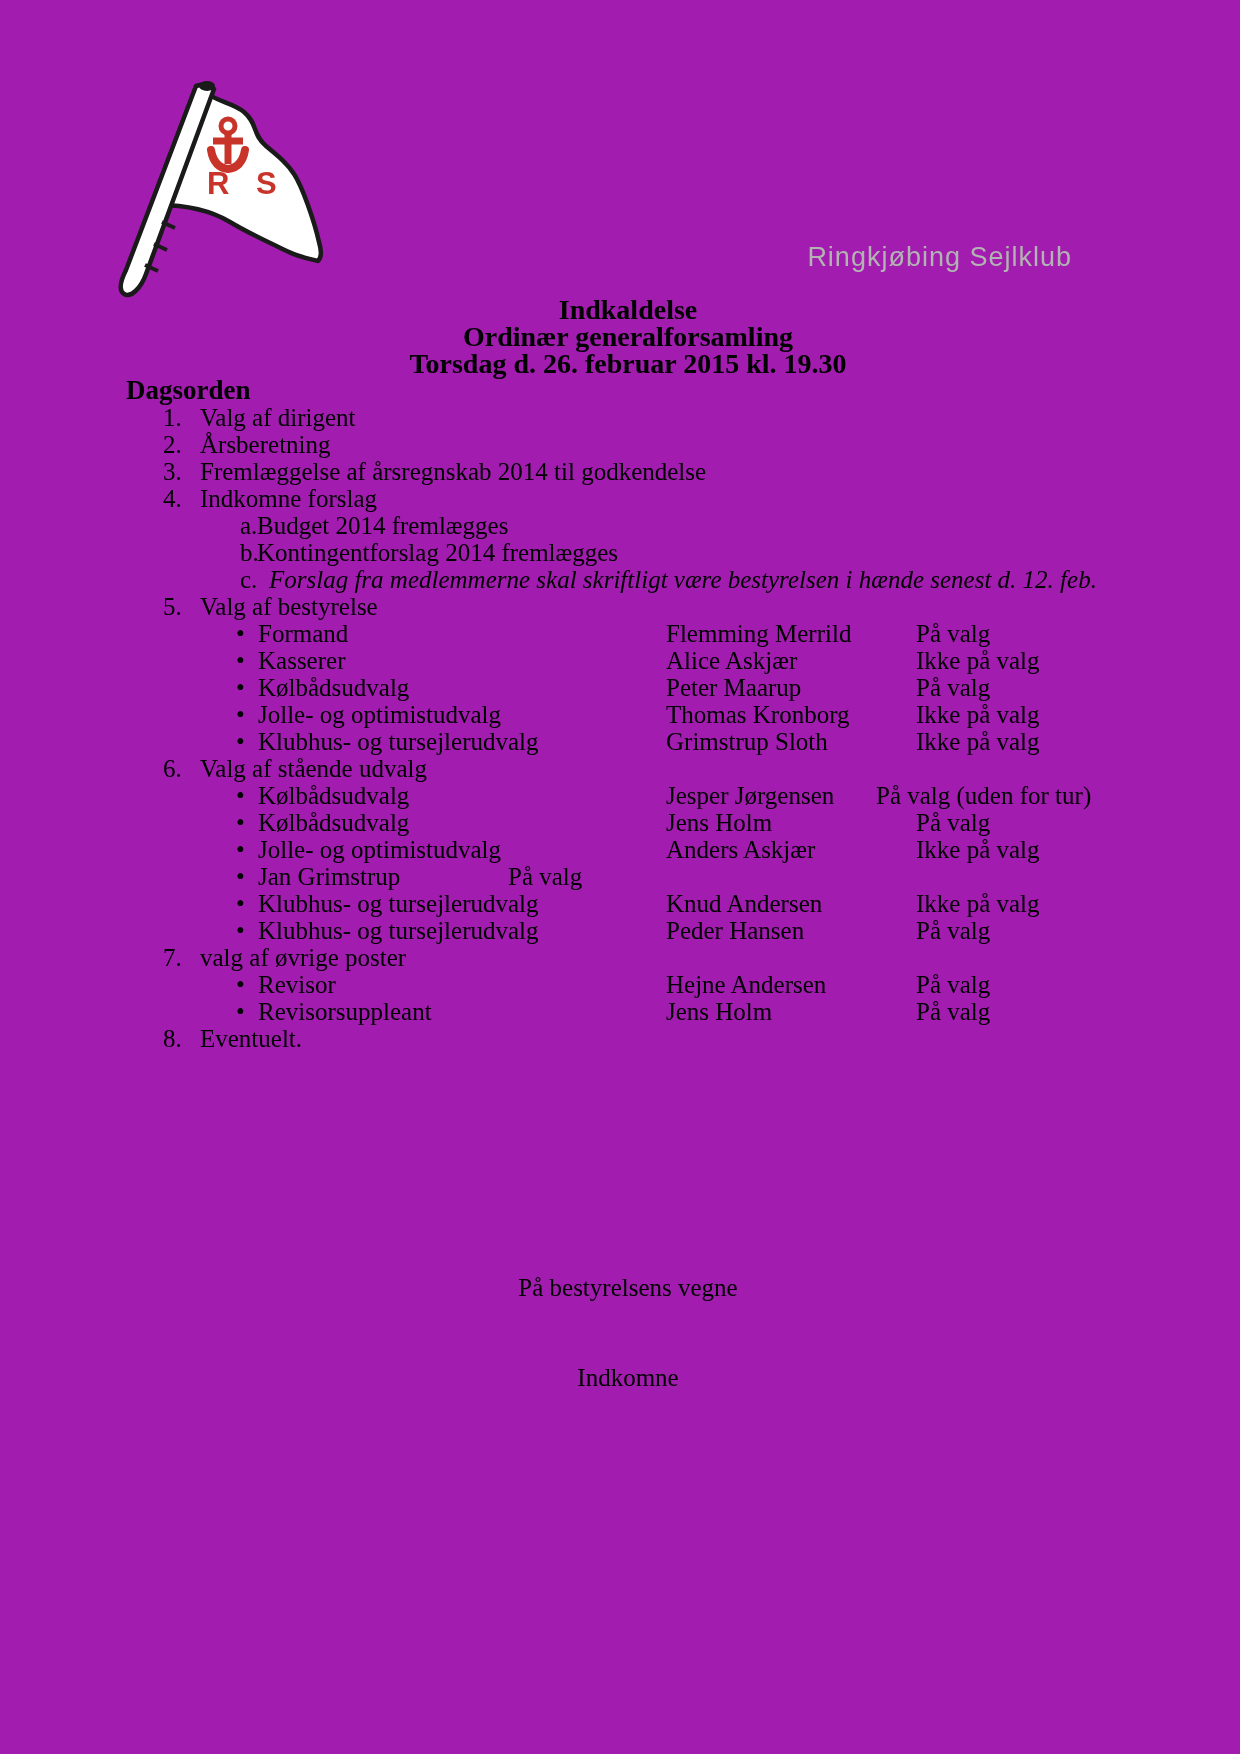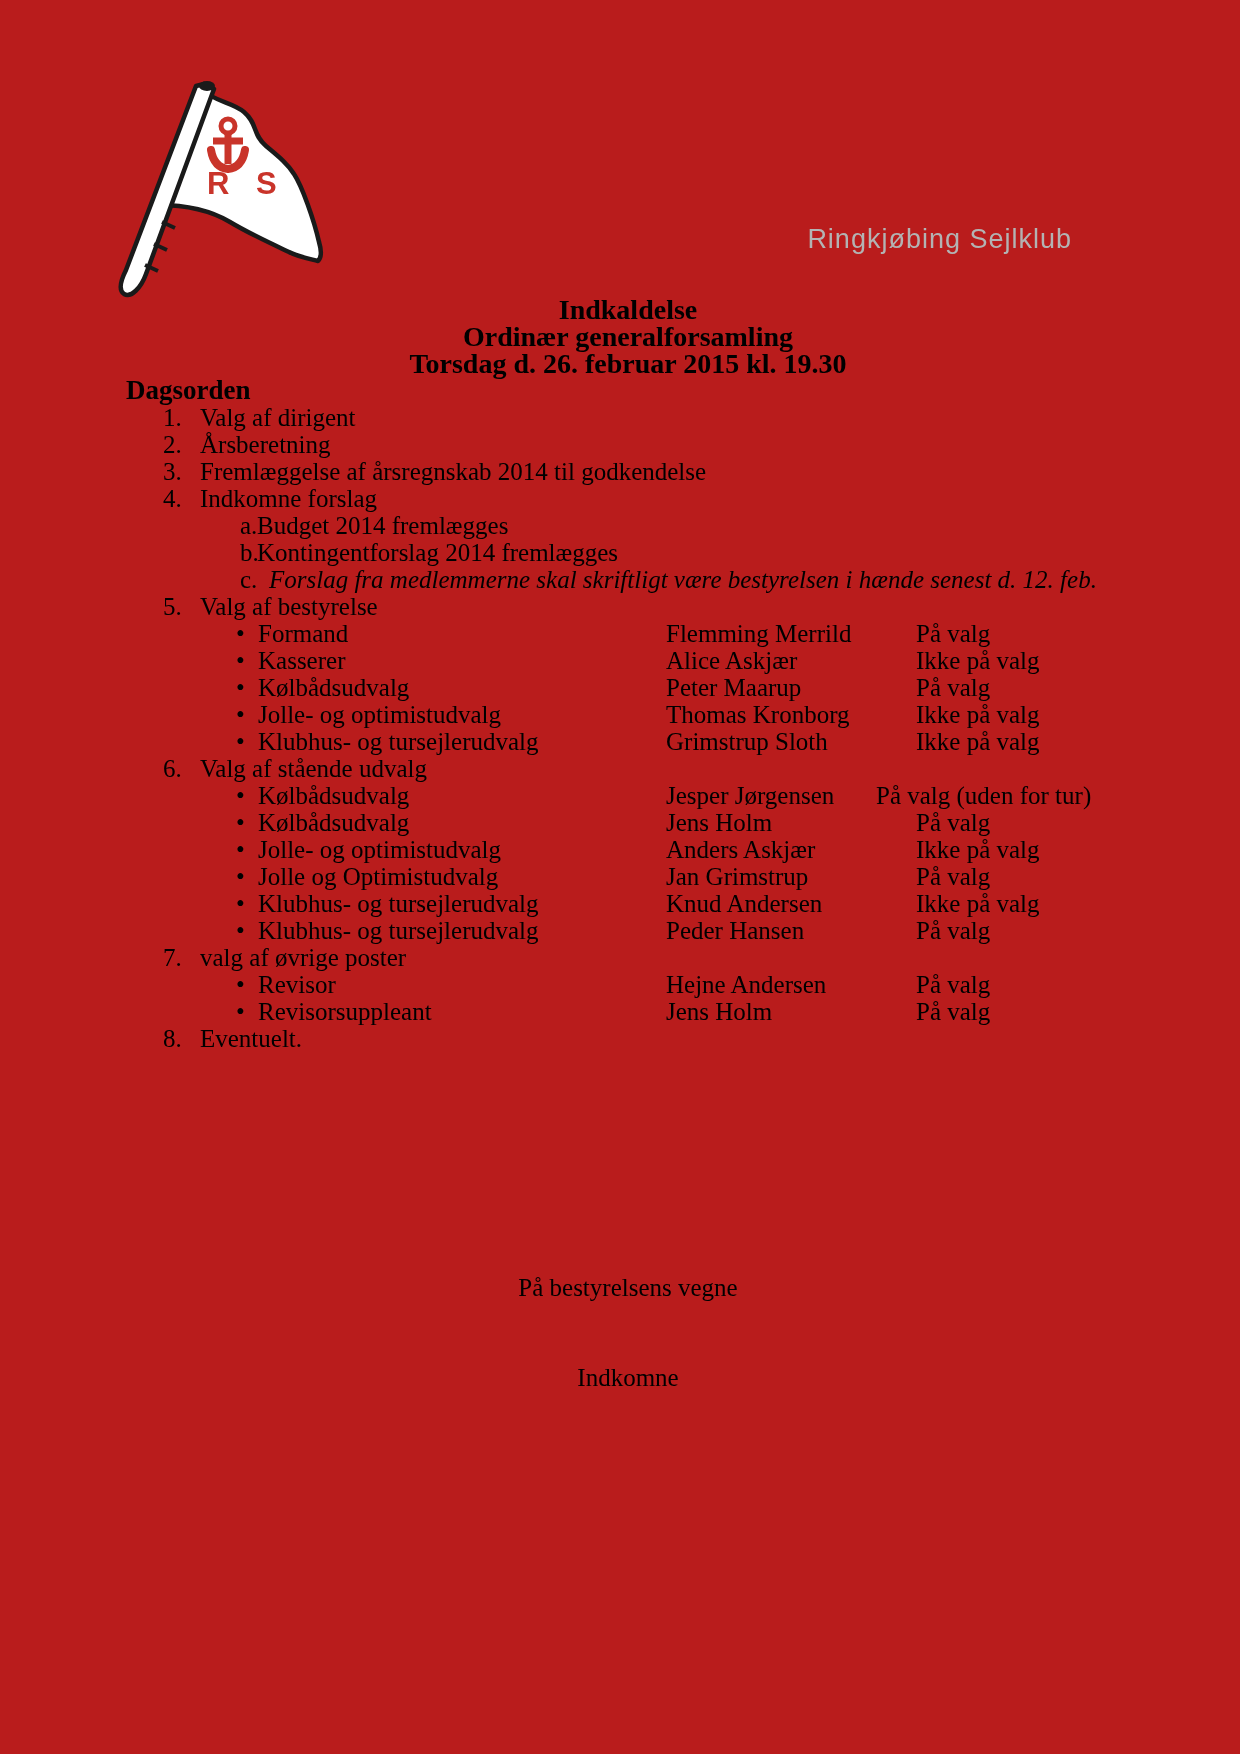--- a/index.html
+++ b/index.html
@@ -1,28 +1,28 @@
 <!DOCTYPE html>
 <html><head>
 <meta charset="utf-8">
 <style>
   html,body{margin:0;padding:0;background:#ffffff;}
   .page{
     position:relative;
     width:1240px;height:1754px;
-    background:#b91c1c;
+    background:#a21caf;
     font-family:"Liberation Serif",serif;
     color:#000;
     font-size:25px;
     line-height:27px;
     overflow:hidden;
   }
   .logo{position:absolute;left:100px;top:62px;width:240px;height:245px;}
   .club-name{
-    position:absolute;top:226px;right:168px;
+    position:absolute;top:244px;right:168px;
     font-family:"Liberation Sans",sans-serif;
     font-size:27px;color:#b3b3b3;letter-spacing:1px;
     white-space:nowrap;
   }
   .content{position:absolute;left:8px;top:296px;width:1240px;}
   .title-line{text-align:center;font-weight:bold;font-size:28px;line-height:27px;white-space:nowrap;}
   .agenda-heading{margin-left:118px;font-weight:bold;font-size:27px;}
   .item{display:flex;padding-left:155px;white-space:nowrap;}
   .item .num{width:37px;flex:none;}
   .sub{display:flex;padding-left:232px;white-space:nowrap;}
@@ -167,21 +167,20 @@
       <span class="status">På valg</span>
     </div>
     <div class="row">
       <span class="bullet"></span>
       <span class="pos">Jolle- og optimistudvalg</span>
       <span class="name">Anders Askjær</span>
       <span class="status">Ikke på valg</span>
     </div>
     <div class="row">
       <span class="bullet"></span>
-      <span class="pos">Jolle og Optimistudvalg</span>
       <span class="name">Jan Grimstrup</span>
       <span class="status">På valg</span>
     </div>
     <div class="row">
       <span class="bullet"></span>
       <span class="pos">Klubhus- og tursejlerudvalg</span>
       <span class="name">Knud Andersen</span>
       <span class="status">Ikke på valg</span>
     </div>
     <div class="row">

